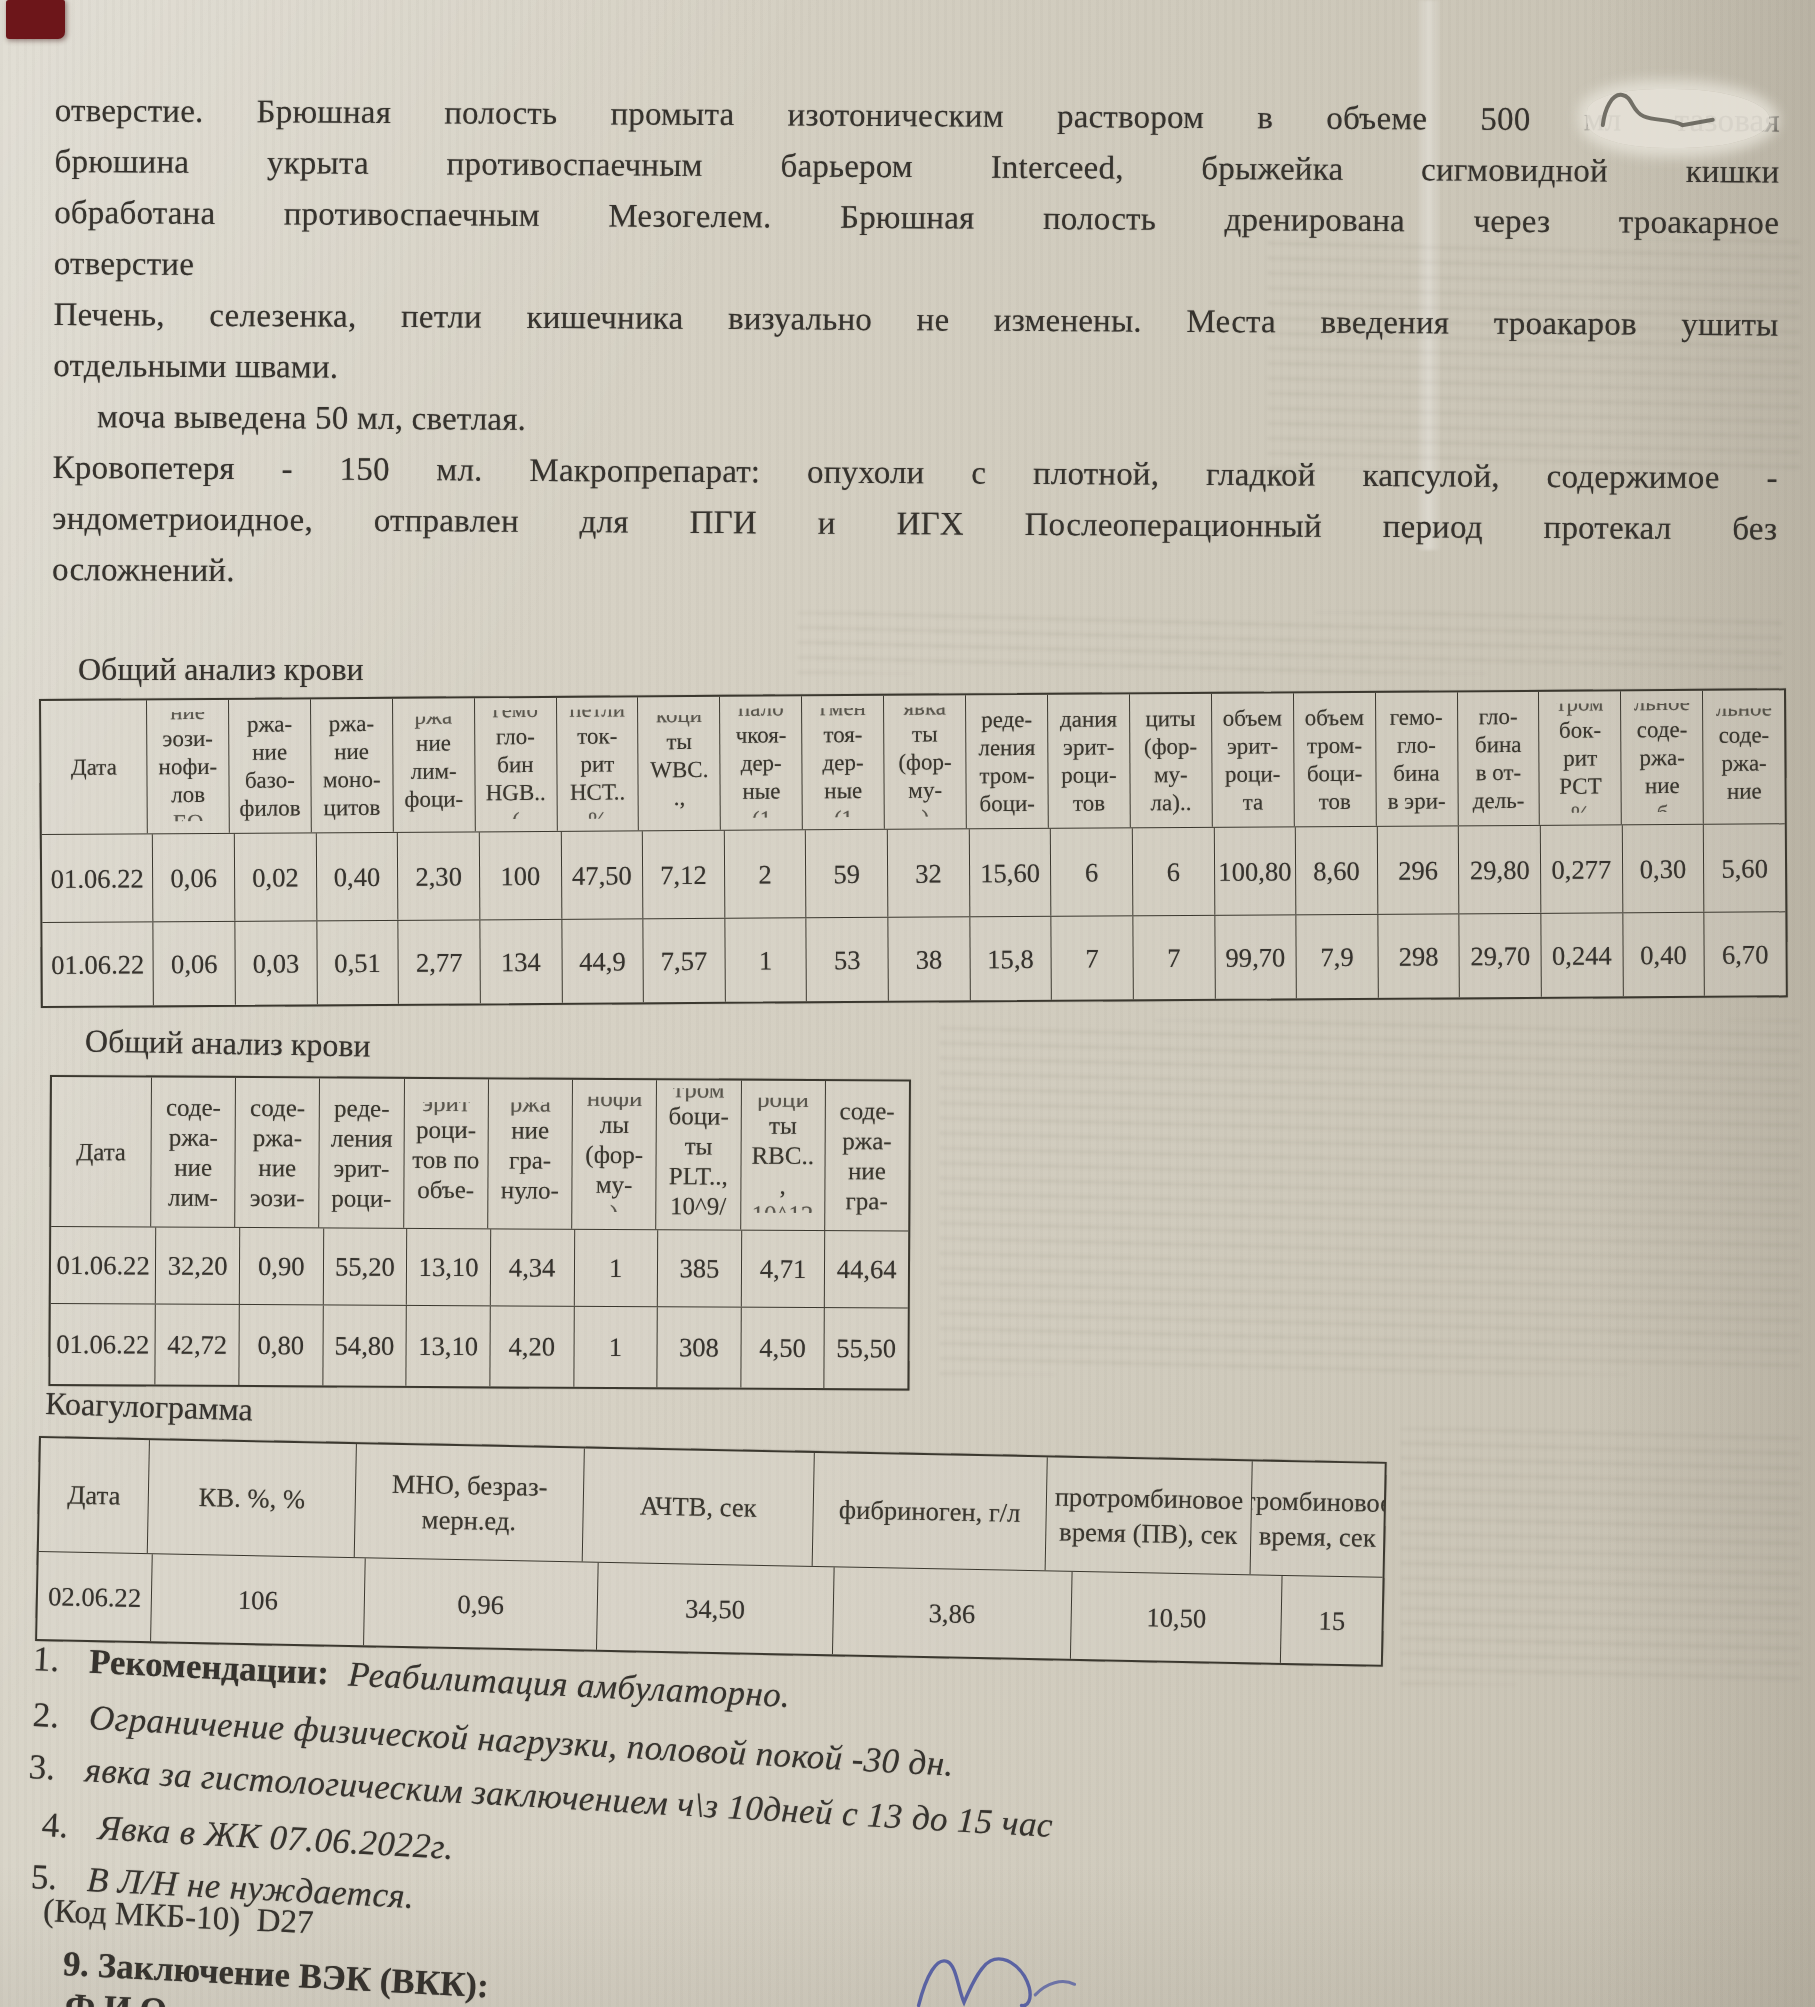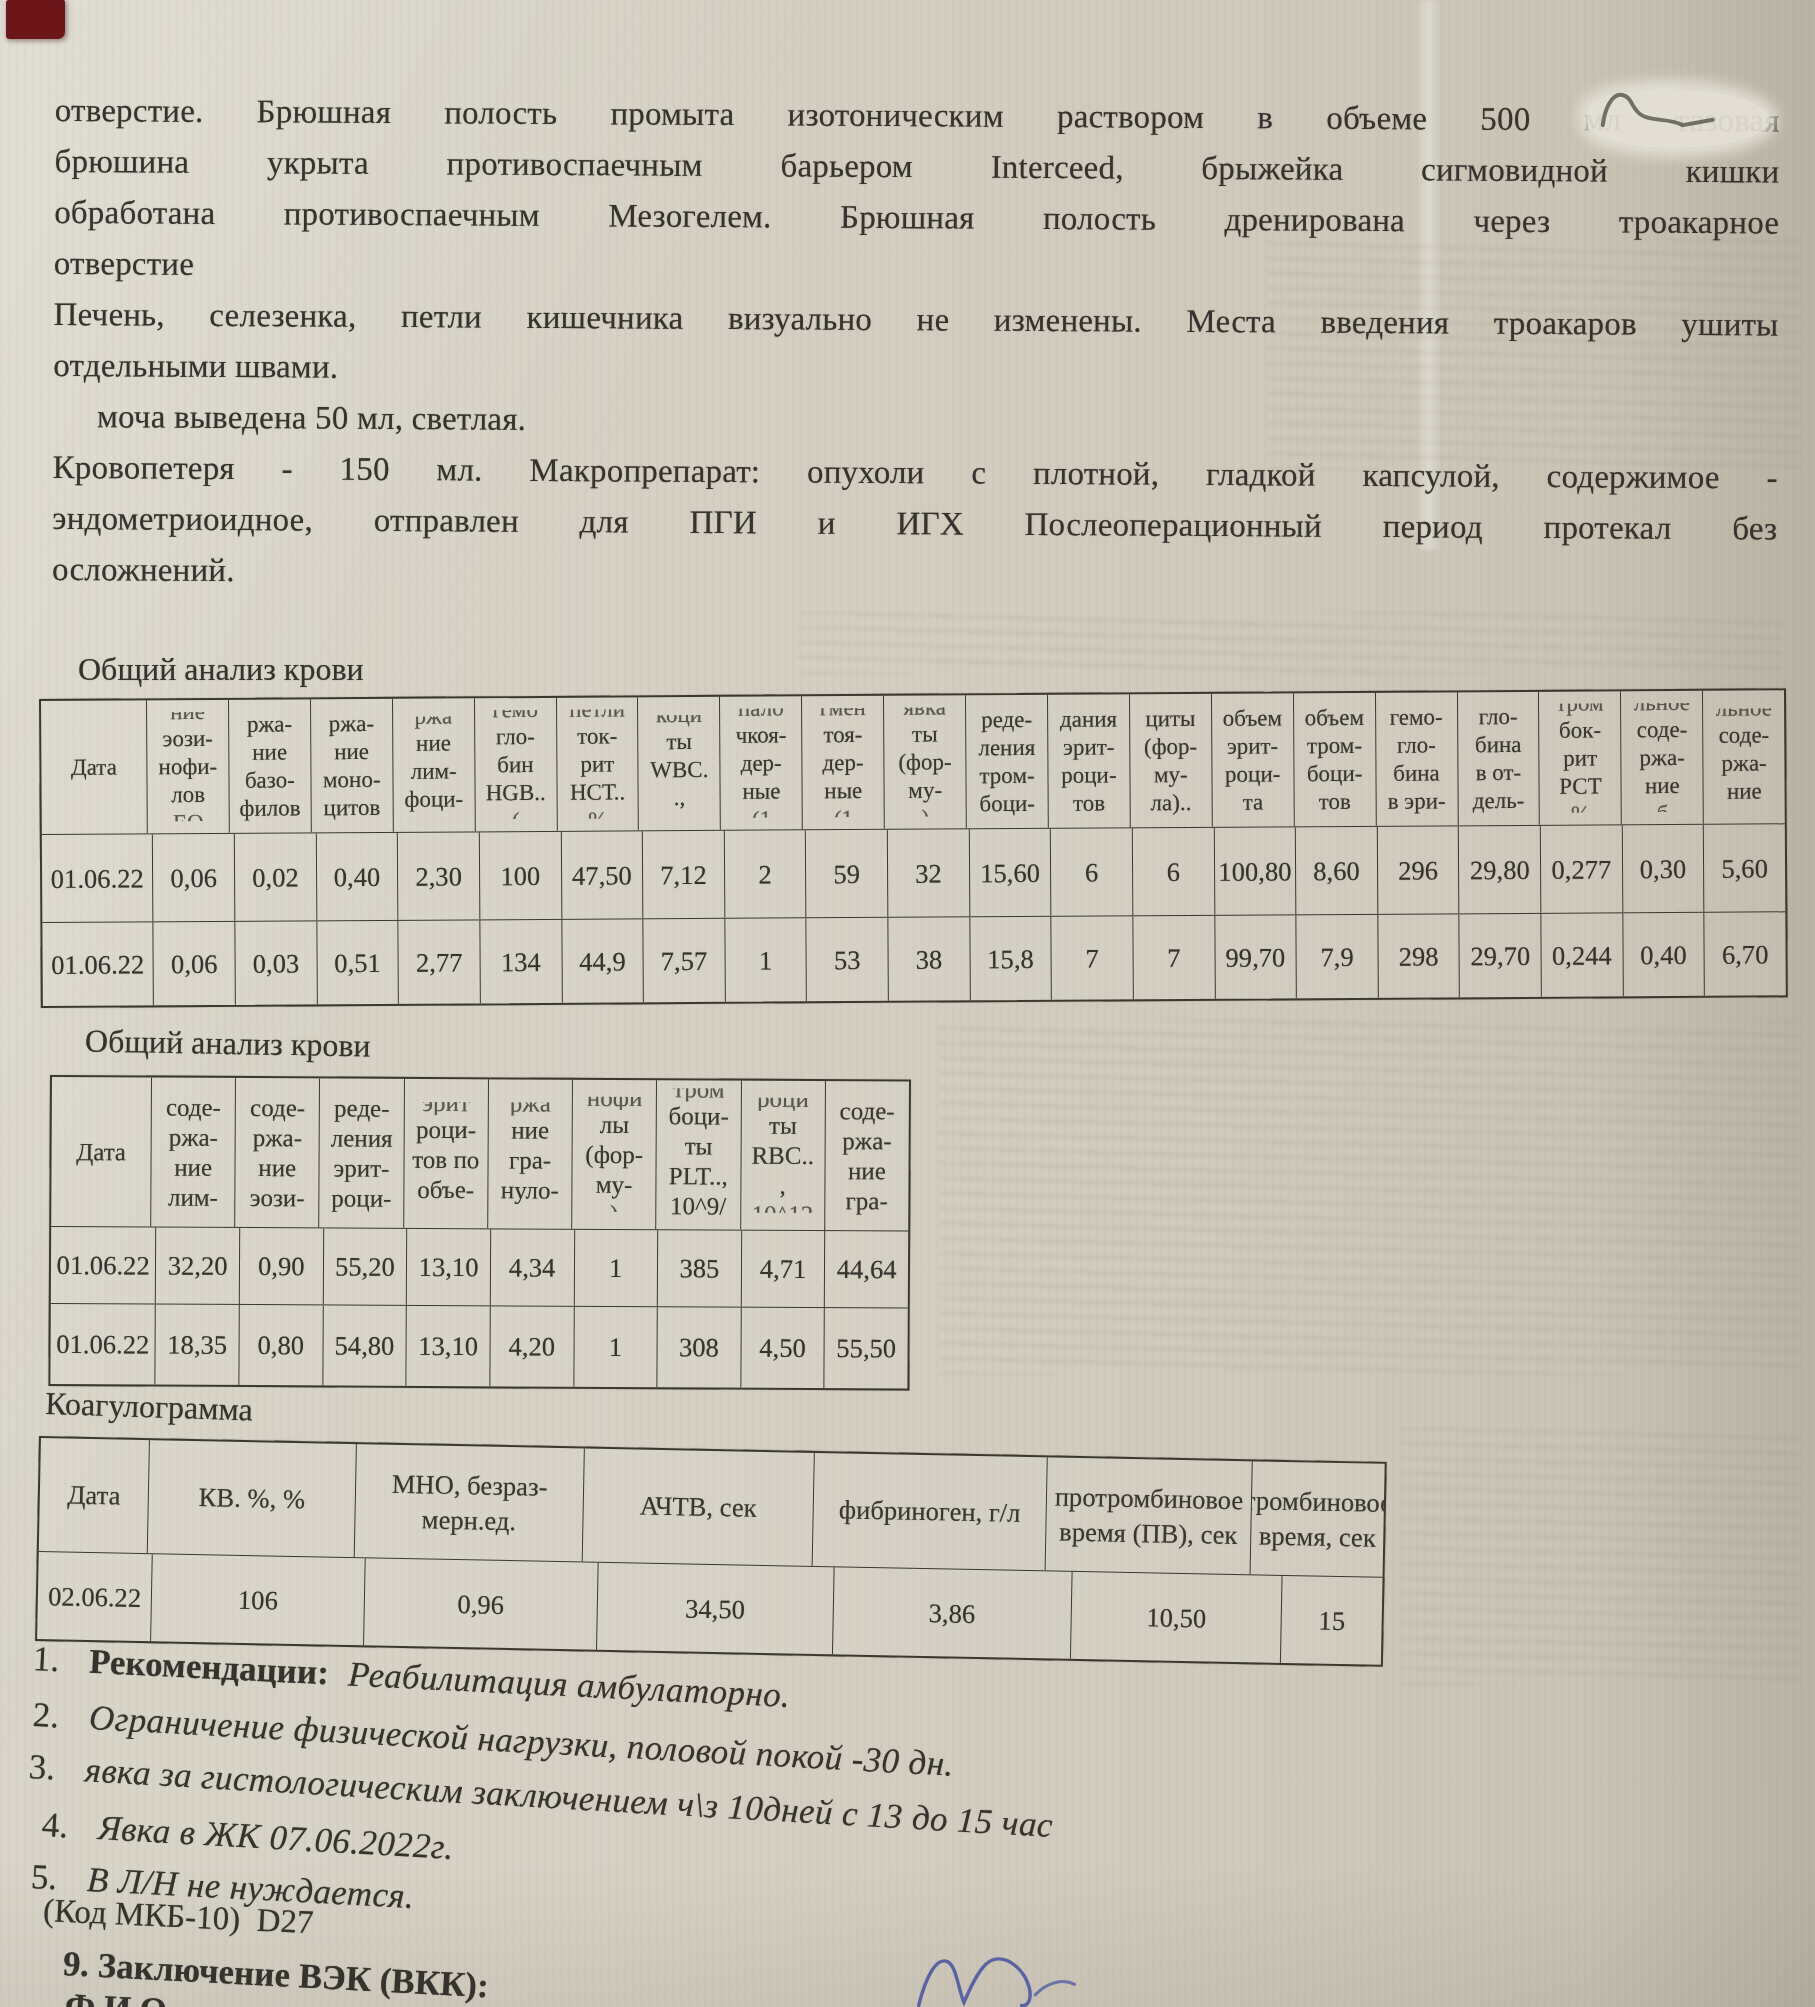--- a/index.html
+++ b/index.html
@@ -423,21 +423,21 @@
       <div class="tcell td">55,20</div>
       <div class="tcell td">13,10</div>
       <div class="tcell td">4,34</div>
       <div class="tcell td">1</div>
       <div class="tcell td">385</div>
       <div class="tcell td">4,71</div>
       <div class="tcell td">44,64</div>
     </div>
     <div class="trow r2">
       <div class="tcell td">01.06.22</div>
-      <div class="tcell td">18,35</div>
+      <div class="tcell td">42,72</div>
       <div class="tcell td">0,80</div>
       <div class="tcell td">54,80</div>
       <div class="tcell td">13,10</div>
       <div class="tcell td">4,20</div>
       <div class="tcell td">1</div>
       <div class="tcell td">308</div>
       <div class="tcell td">4,50</div>
       <div class="tcell td">55,50</div>
     </div>
   </div>

